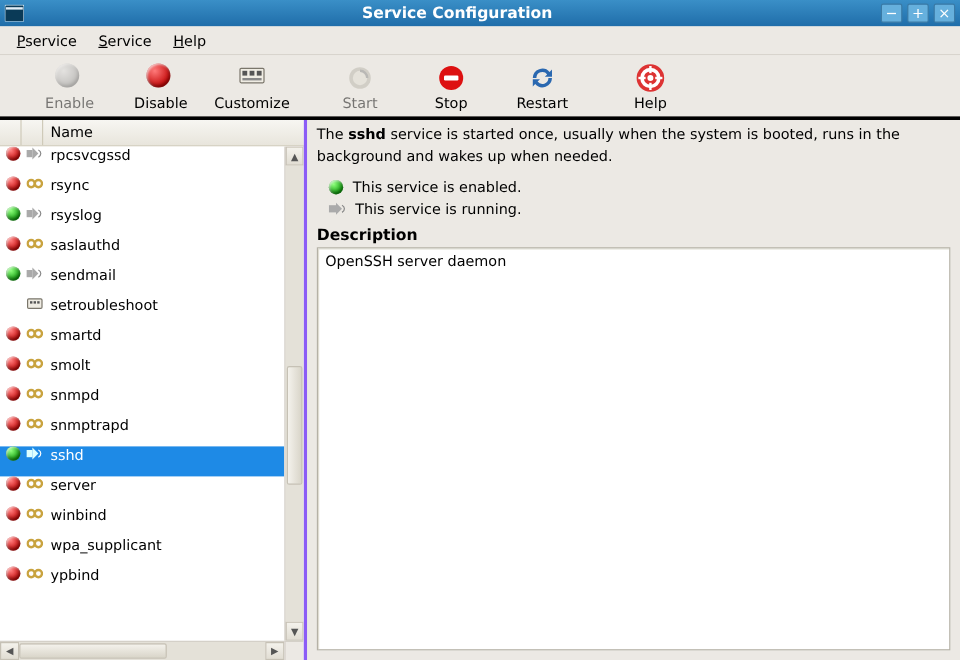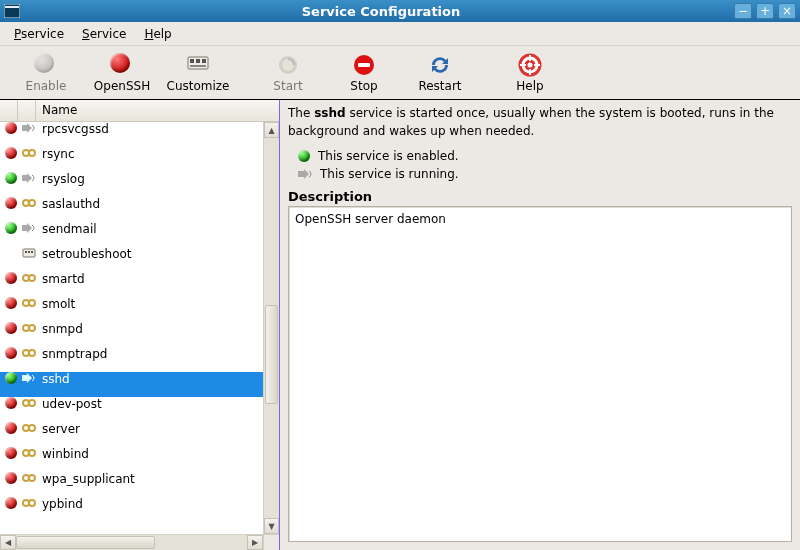--- a/index.html
+++ b/index.html
@@ -11,30 +11,30 @@
 .titlebar .title { flex: 1; text-align: center; font-weight: bold; color: #fff; font-size: 13px; }
 .titlebar .win-btns { display: flex; gap: 4px; }
 .titlebar .win-btn { width: 18px; height: 16px; background: #66b0dd; border: 1px solid #3a7aa6; border-radius: 2px; display: inline-flex; align-items: center; justify-content: center; color: #fff; font-size: 12px; line-height: 1; cursor: pointer; }
 
 
 .menubar { height: 24px; background: #ece9e4; border-bottom: 1px solid #d8d4cd; display: flex; align-items: center; padding: 0 6px; gap: 2px; }
 .menubar .menu-item { padding: 2px 8px; cursor: pointer; }
 .menu-item u { text-decoration: underline; }
 
 
-.toolbar { height: 54px; background: #ece9e4; border-bottom: 1px solid #000000; display: flex; align-items: center; padding: 4px 8px; }
+.toolbar { height: 54px; background: #ece9e4; border-bottom: 3px solid #000000; display: flex; align-items: flex-end; padding: 4px 20px; }
 .tool-btn { width: 76px; display: flex; flex-direction: column; align-items: center; justify-content: center; gap: 2px; cursor: pointer; border-radius: 3px; }
 .tool-btn.disabled { opacity: 0.5; cursor: default; }
 .tool-btn .ticon { width: 24px; height: 24px; }
 .tool-btn .tlabel { font-size: 12px; }
 .tool-sep { width: 2px; margin: 4px 6px; background: linear-gradient(to right, #cfcab9, #f6f4ee); }
 
 
 .content { flex: 1; display: flex; overflow: hidden; }
-.left-pane { width: 280px; display: flex; flex-direction: column; border-right: 1px solid #8b5cf6; background: #fff; }
+.left-pane { width: 256px; display: flex; flex-direction: column; border-right: 3px solid #8b5cf6; background: #fff; }
 .list-header { height: 22px; background: linear-gradient(to bottom, #f7f6f2, #e8e5dc); border-bottom: 1px solid #cfcab9; display: flex; }
 .list-header .col-h { padding: 3px 4px; font-size: 12px; }
 .list-header .col-ind { width: 18px; border-right: 1px solid #cfcab9; }
 .list-header .col-st { width: 18px; border-right: 1px solid #cfcab9; }
 .list-header .col-name { flex: 1; padding-left: 6px; }
 .list-body { flex: 1; overflow: hidden; position: relative; }
 .list-scroll { position: absolute; top: 0; left: 0; right: 16px; bottom: 16px; overflow: hidden; background: #fff; }
 .list-row { height: 25px; display: flex; padding: 0 2px; }
 .list-row.selected { background: #1e8ae6; color: #fff; }
 .list-row .cell-ind { width: 18px; display: flex; justify-content: center; }
@@ -88,21 +88,21 @@
   <div class="menu-item"><u>H</u><span>elp</span></div>
 </div>
 
 <div class="toolbar">
   <div class="tool-btn disabled">
     <span class="ticon"><span class="dot gray" style="width:20px;height:20px;"></span></span>
     <span class="tlabel">Enable</span>
   </div>
   <div class="tool-btn">
     <span class="ticon"><span class="dot red" style="width:20px;height:20px;"></span></span>
-    <span class="tlabel">OpenSSH</span>
+    <span class="tlabel">Disable</span>
   </div>
   <div class="tool-btn">
     <span class="ticon gear-icon">
       <svg viewBox="0 0 24 24">
           <rect x="2" y="4" width="20" height="12" rx="1" fill="#efece3" stroke="#7a766b"></rect>
           <rect x="4" y="6" width="4" height="4" fill="#555"></rect>
           <rect x="10" y="6" width="4" height="4" fill="#555"></rect>
           <rect x="16" y="6" width="4" height="4" fill="#555"></rect>
           <rect x="4" y="12" width="16" height="2" fill="#888"></rect>
         </svg>
@@ -291,32 +291,20 @@
               <span class="dot green"></span>
             </div>
             <div class="cell-st">
               <svg viewBox="0 0 14 12" width="14" height="12">
                 <rect x="0" y="3" width="5" height="6" fill="#dff"></rect>
                 <polygon points="5,1 10,6 5,11" fill="#dff"></polygon>
                 <path d="M10 3 q2 1 2 3 q0 2 -2 3" fill="none" stroke="#fff" stroke-width="1"></path>
               </svg>
             </div>
             <div class="cell-name">sshd</div>
-          </div>
-          <div class="list-row">
-            <div class="cell-ind">
-              <span class="dot red"></span>
-            </div>
-            <div class="cell-st">
-              <svg viewBox="0 0 14 12" width="14" height="12">
-                <circle cx="4" cy="6" r="3" fill="none" stroke="#c9a33f" stroke-width="2"></circle>
-                <circle cx="10" cy="6" r="3" fill="none" stroke="#c9a33f" stroke-width="2"></circle>
-              </svg>
-            </div>
-            <div class="cell-name">udev-post</div>
           </div>
           <div class="list-row">
             <div class="cell-ind">
               <span class="dot red"></span>
             </div>
             <div class="cell-st">
               <svg viewBox="0 0 14 12" width="14" height="12">
                 <circle cx="4" cy="6" r="3" fill="none" stroke="#c9a33f" stroke-width="2"></circle>
                 <circle cx="10" cy="6" r="3" fill="none" stroke="#c9a33f" stroke-width="2"></circle>
               </svg>

